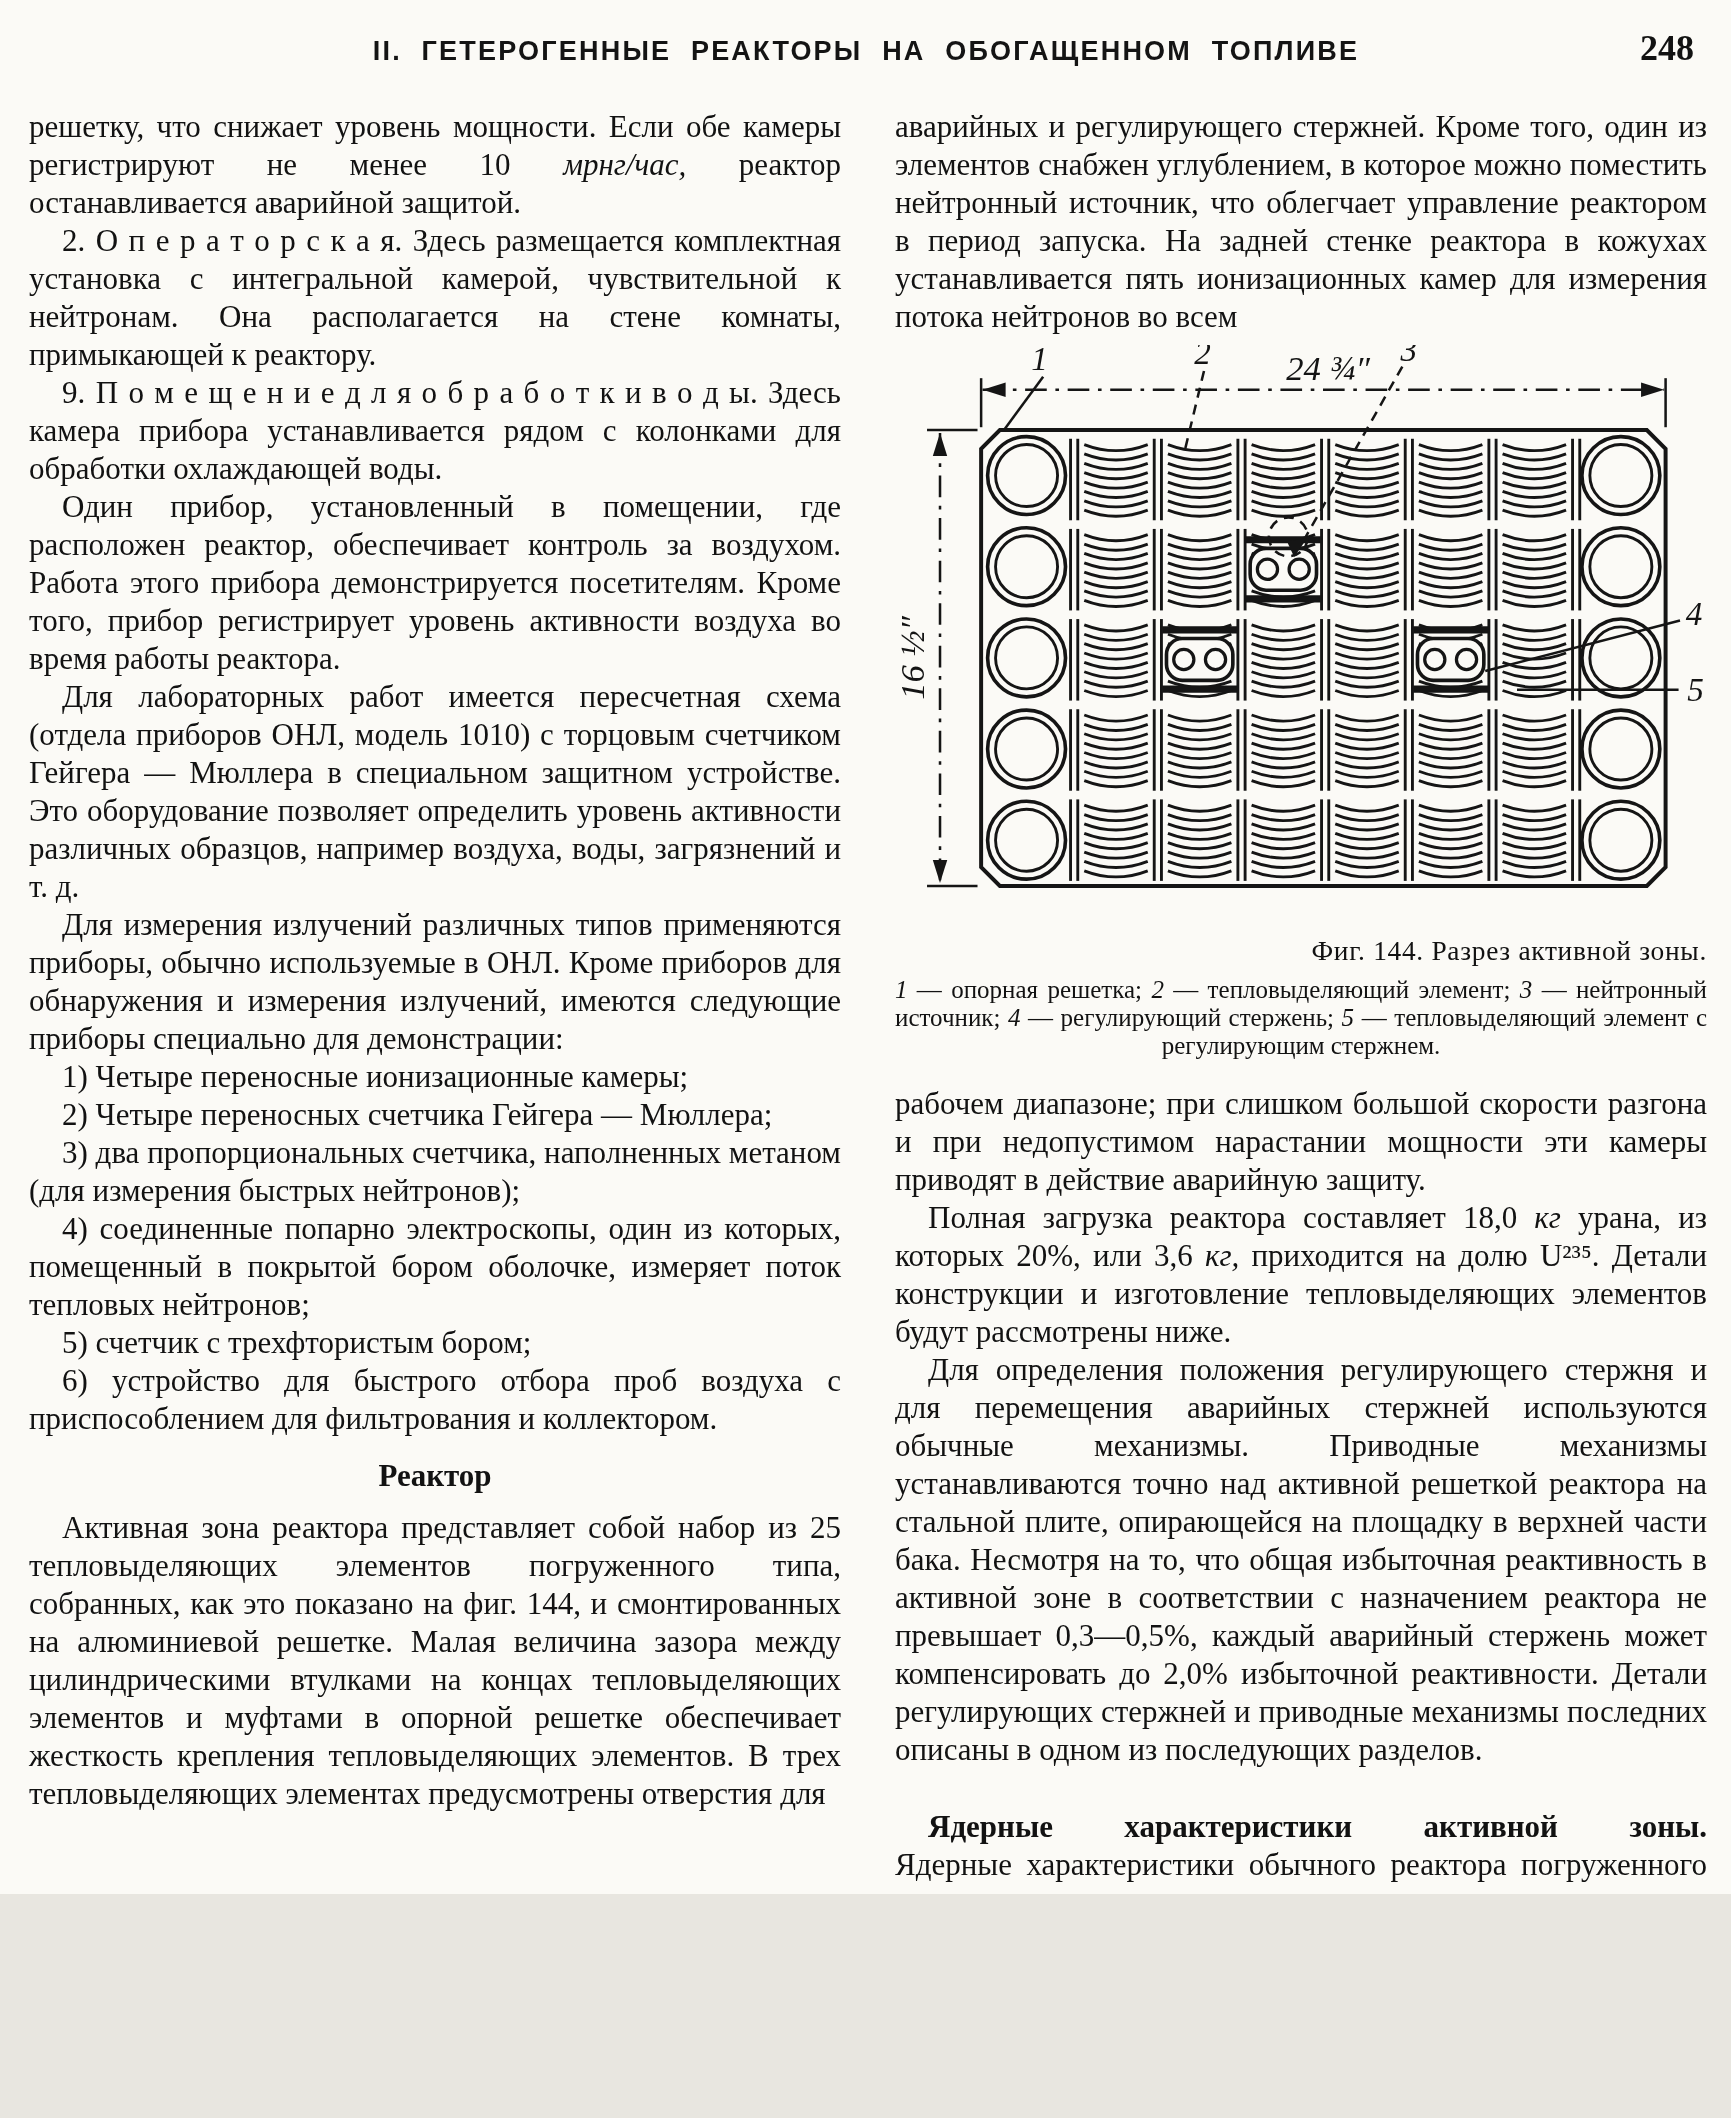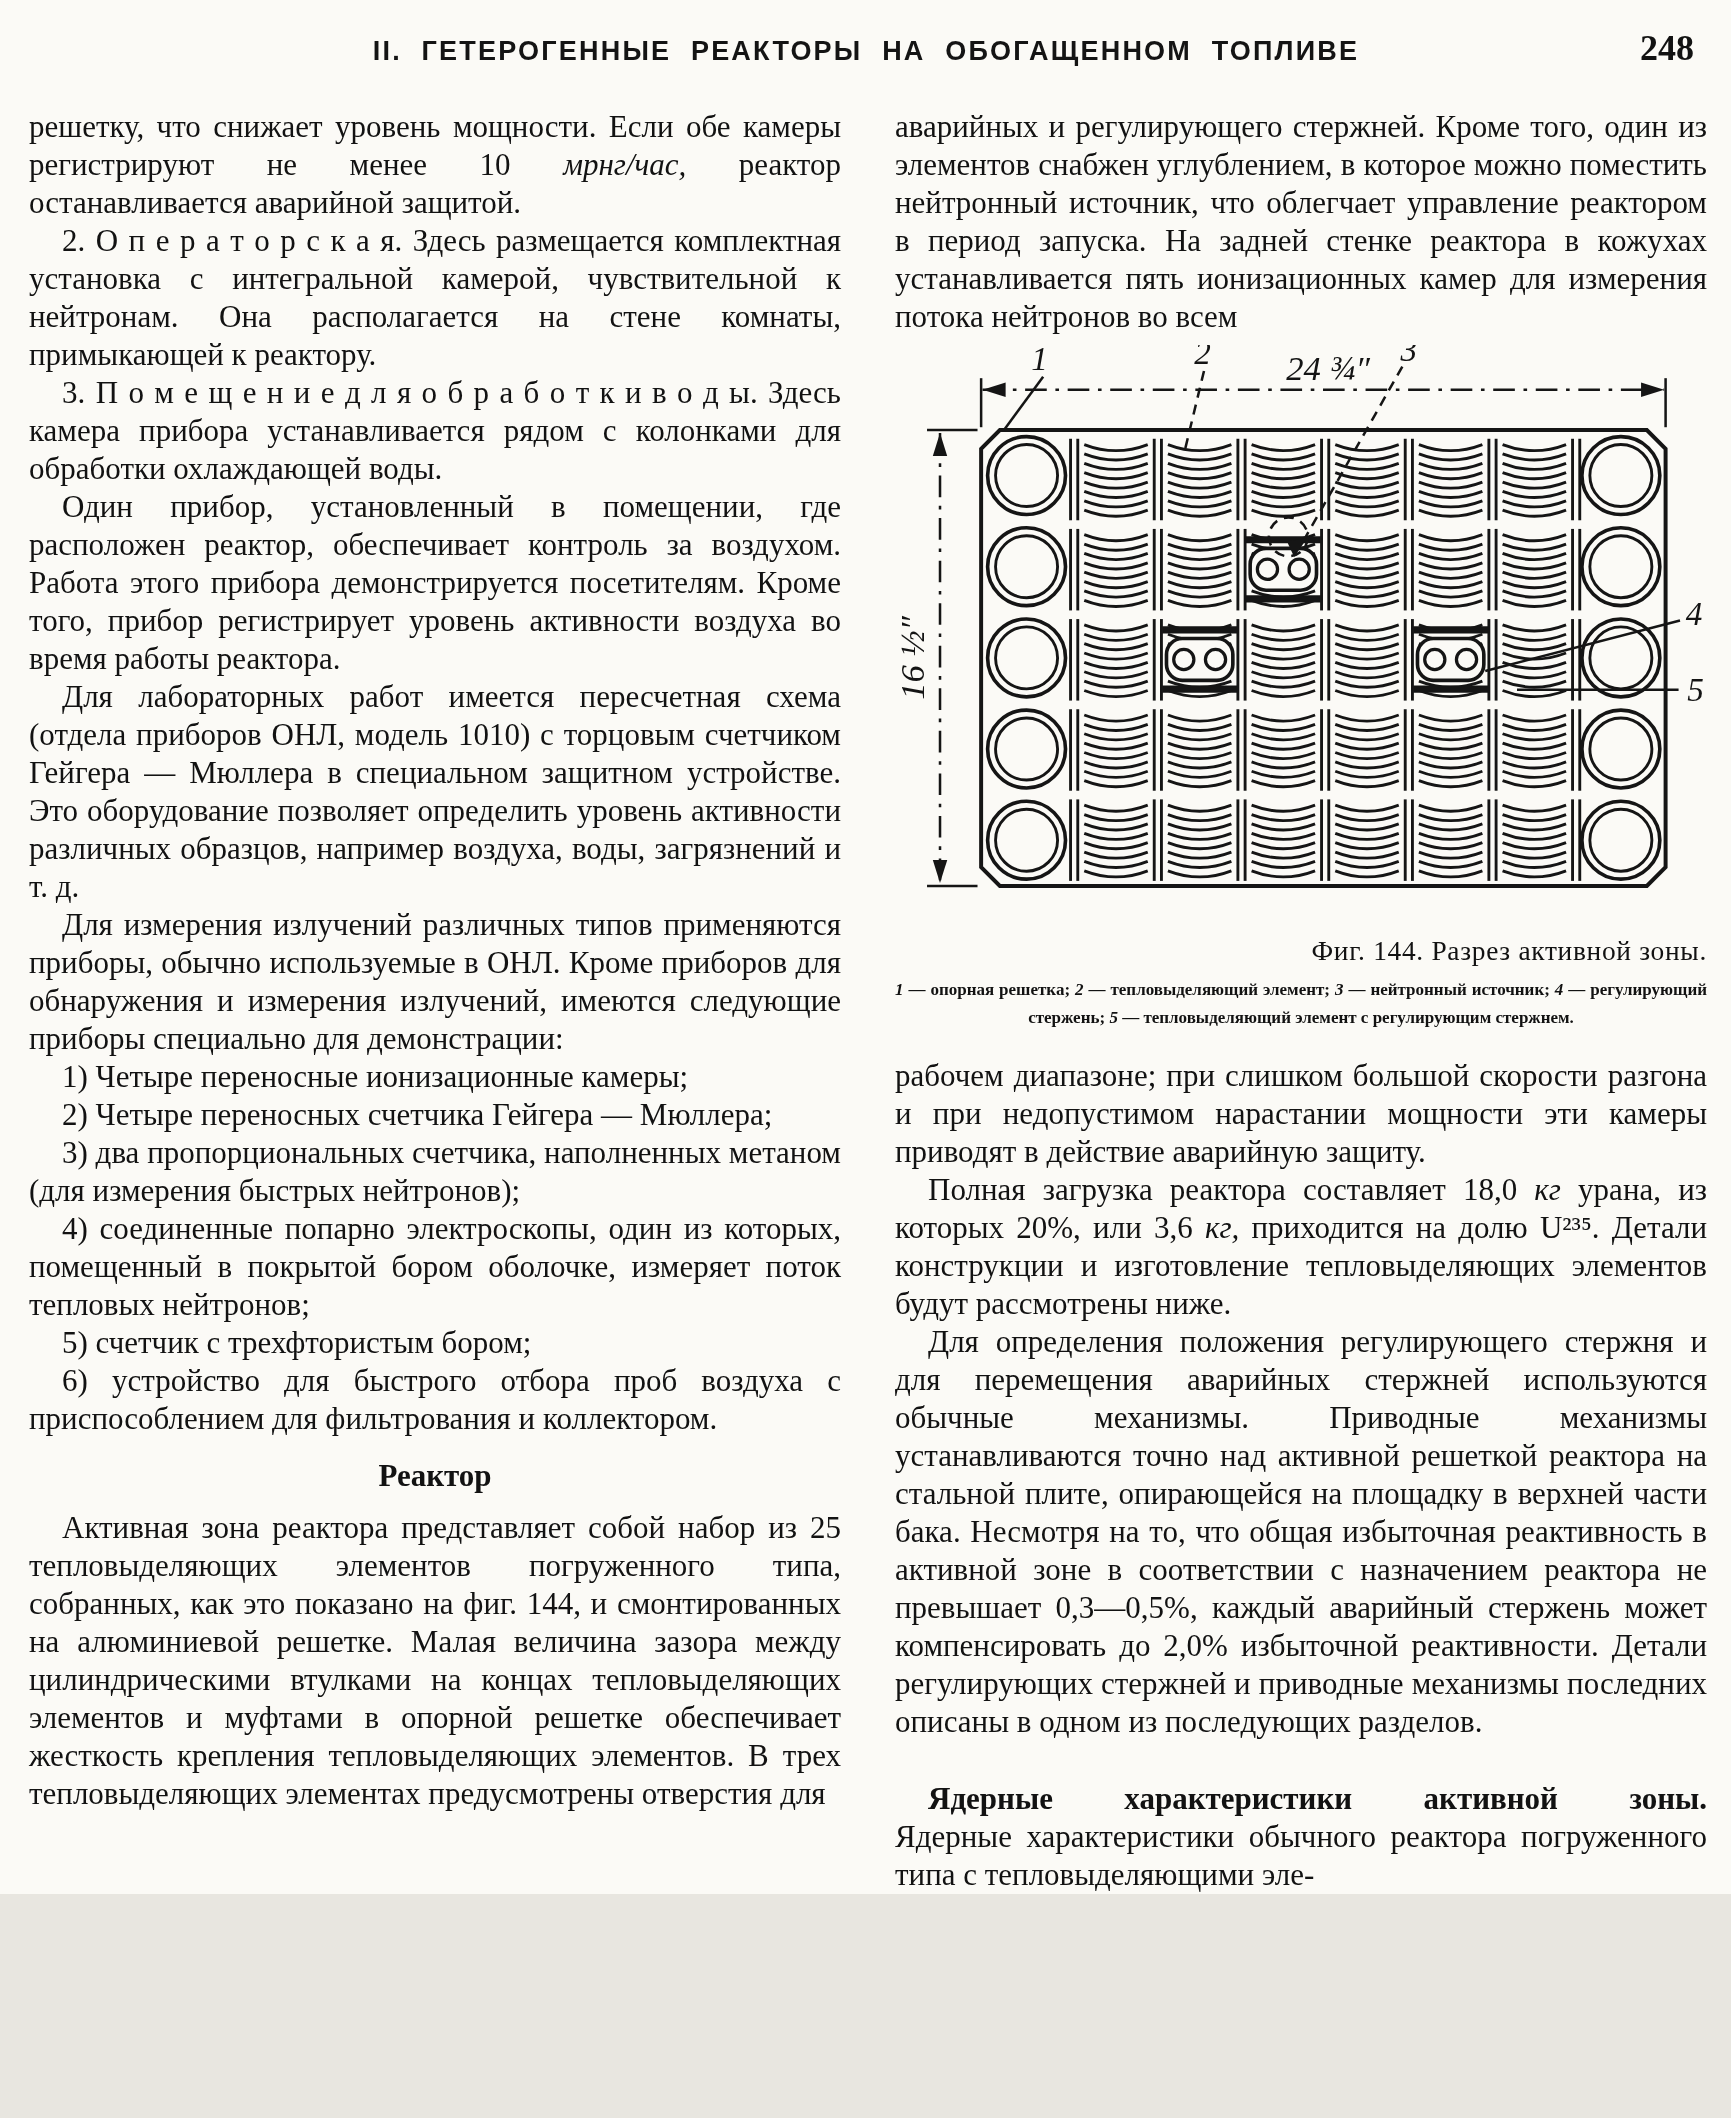--- a/index.html
+++ b/index.html
@@ -33,22 +33,22 @@
   .h-run{
     font-weight:bold;text-indent:33px;margin-top:39px;
     text-align:justify;text-align-last:justify;
   }
   .fig{margin:8.7px 0 0 0;}
   .fig svg{display:block;width:812px;height:577px;}
   .caption{
     text-align:right;font-size:27.4px;line-height:33px;margin-top:13px;letter-spacing:0.7px;
   }
   .legend{
-    font-size:17px;line-height:28px;margin-top:8.7px;
-    text-align:justify;text-align-last:center;font-weight:bold;
+    font-size:25px;line-height:28px;margin-top:8.7px;
+    text-align:justify;text-align-last:center;
   }
   
   .plate{stroke:#151515;stroke-width:5.5;fill:none;}
   .thin{stroke:#151515;stroke-width:3.5;fill:none;}
   .dashed{stroke-dasharray:14 10;}
   .dashdot{stroke-dasharray:30 12 5 12;}
   .arrow{fill:#151515;stroke:none;}
   .figtext{font-family:"Liberation Serif",serif;font-style:italic;font-size:46px;fill:#141414;}
   .dim{font-size:48px;}
 </style>
@@ -56,21 +56,21 @@
 <body>
 
 <div class="page">
 
   <div class="header-title">II. ГЕТЕРОГЕННЫЕ РЕАКТОРЫ НА ОБОГАЩЕННОМ ТОПЛИВЕ</div>
   <div class="page-number">248</div>
 
   <div class="col col-left">
     <p><span>решетку, что снижает уровень мощности. Если обе камеры регистрируют не менее 10 </span><i>мрнг/час,</i><span> реактор останавливается аварийной защитой.</span></p>
     <p class="ind">2. О п е р а т о р с к а я.  Здесь размещается комплектная установка с интегральной камерой, чувствительной к нейтронам. Она располагается на стене комнаты, примыкающей к реактору.</p>
-    <p class="ind">3. П о м е щ е н и е   д л я   о б р а б о т к и   в о д ы.  Здесь камера прибора устанавливается рядом с колонками для обработки охлаждающей воды.</p>
+    <p class="ind">9. П о м е щ е н и е   д л я   о б р а б о т к и   в о д ы.  Здесь камера прибора устанавливается рядом с колонками для обработки охлаждающей воды.</p>
     <p class="ind">Один прибор, установленный в помещении, где расположен реактор, обеспечивает контроль за воздухом. Работа этого прибора демонстрируется посетителям. Кроме того, прибор регистрирует уровень активности воздуха во время работы реактора.</p>
     <p class="ind">Для лабораторных работ имеется пересчетная схема (отдела приборов ОНЛ, модель 1010) с торцовым счетчиком Гейгера — Мюллера в специальном защитном устройстве. Это оборудование позволяет определить уровень активности различных образцов, например воздуха, воды, загрязнений и т. д.</p>
     <p class="ind">Для измерения излучений различных типов применяются приборы, обычно используемые в ОНЛ. Кроме приборов для обнаружения и измерения излучений, имеются следующие приборы специально для демонстрации:</p>
     <p class="ind">1) Четыре переносные ионизационные камеры;</p>
     <p class="ind">2) Четыре переносных счетчика Гейгера — Мюллера;</p>
     <p class="ind">3) два пропорциональных счетчика, наполненных метаном (для измерения быстрых нейтронов);</p>
     <p class="ind">4) соединенные попарно электроскопы, один из которых, помещенный в покрытой бором оболочке, измеряет поток тепловых нейтронов;</p>
     <p class="ind">5) счетчик с трехфтористым бором;</p>
     <p class="ind">6) устройство для быстрого отбора проб воздуха с приспособлением для фильтрования и коллектором.</p>
     <h3 class="h-reactor">Реактор</h3>

